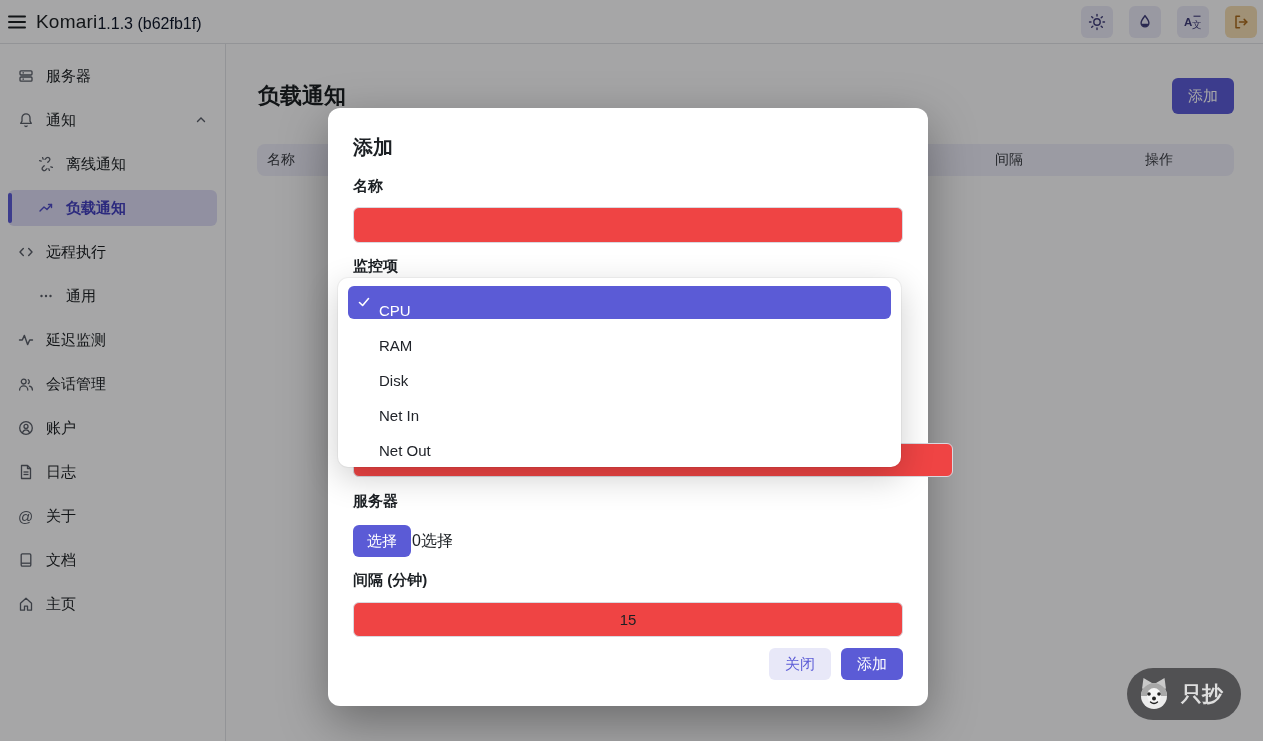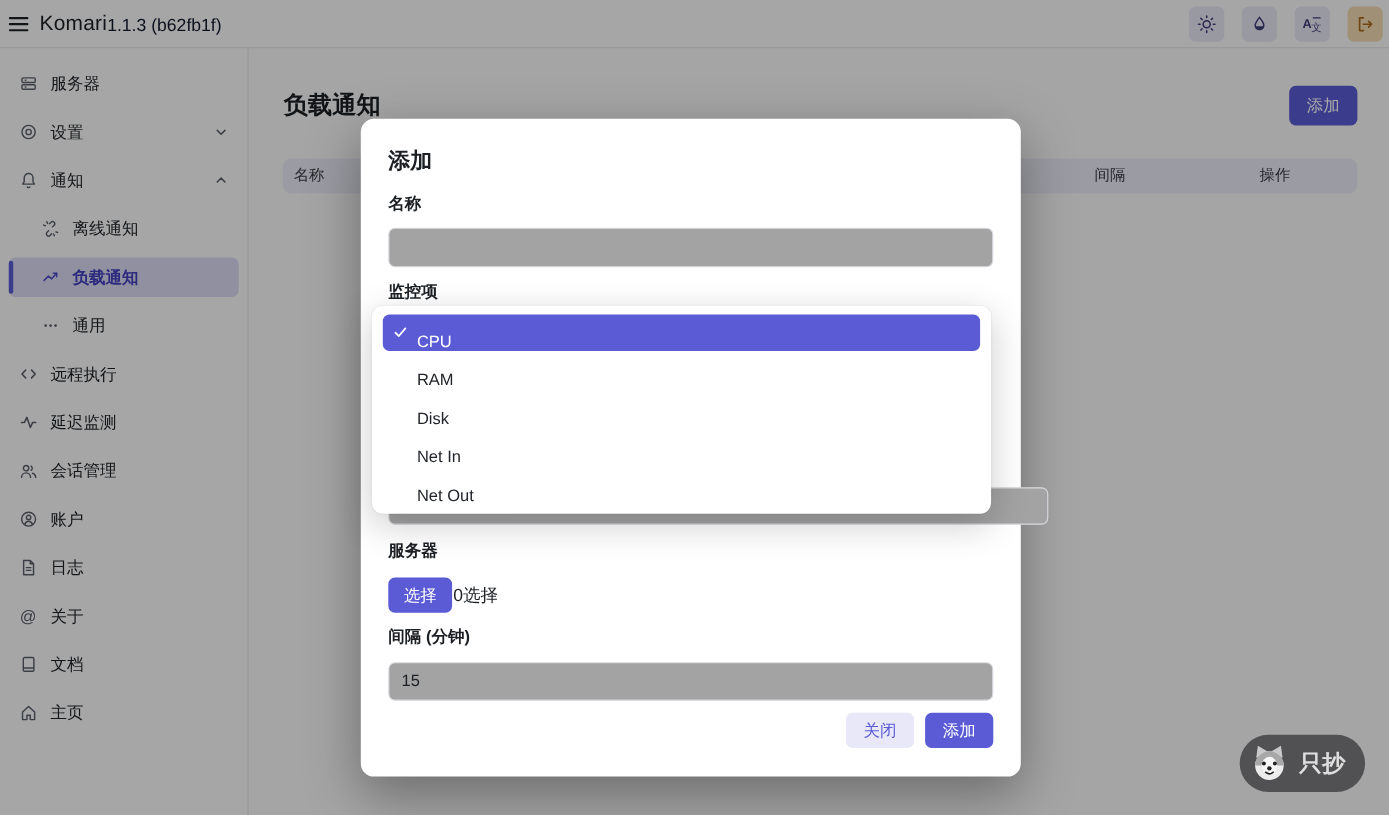--- a/index.html
+++ b/index.html
@@ -66,21 +66,21 @@
   .overlay { position:absolute; inset:0; background:rgba(0,0,0,0.34); z-index:10; }
   .modal {
     position:absolute; left:328px; top:108px; width:600px; height:598px; z-index:20;
     background:#fff; border-radius:12px; padding:25px;
     box-shadow:0 16px 48px rgba(0,0,0,0.35);
   }
   .modal-title { margin:0 0 16px 0; font-size:20px; font-weight:700; line-height:28px; }
   .field-label { display:block; font-size:15px; font-weight:700; line-height:18px; margin-bottom:12px; color:#1c2024; }
   .text-input {
     width:100%; height:36px; border:1px solid #d9d9e0; border-radius:6px;
-    background:#a3a3a3; font-size:15px; font-family:inherit; padding:0 11px; color:#1c2024; outline:none;
+    background:#ef4444; font-size:15px; font-family:inherit; padding:0 11px; color:#1c2024; outline:none;text-align:center;
   }
   .name-input { margin-bottom:14px; }
   .partial-input { position:absolute; left:25px; right:25px; top:335px; height:34px; z-index:1; }
   .label-server { position:absolute; left:25px; top:384px; }
   .server-row { position:absolute; left:25px; top:417px; display:flex; align-items:center; gap:1px; }
   .select-btn { height:32px; padding:0 14px; }
   .selected-count { font-size:16px; color:#1c2024; }
   .label-interval { position:absolute; left:25px; top:463px; }
   .interval-input { position:absolute; left:25px; right:25px; top:494px; height:35px; width:550px; }
   .modal-footer { position:absolute; right:25px; bottom:26px; display:flex; gap:10px; }
@@ -173,34 +173,20 @@
           <rect x="2" y="2.8" width="12" height="4.2" rx="1"></rect>
           <rect x="2" y="9" width="12" height="4.2" rx="1"></rect>
           <line x1="4.5" y1="4.9" x2="6" y2="4.9"></line>
           <line x1="4.5" y1="11.1" x2="6" y2="11.1"></line>
         </svg>
     </span>
     <span>服务器</span>
   </div>
   <div class="side-item">
     <span class="s-icon">
-      <svg width="16" height="16" viewBox="0 0 16 16" fill="none" stroke="currentColor" stroke-width="1.3">
-          <circle cx="8" cy="8" r="6"></circle>
-          <circle cx="8" cy="8" r="2.4"></circle>
-        </svg>
-    </span>
-    <span>设置</span>
-    <span class="chev">
-      <svg width="12" height="12" viewBox="0 0 12 12" fill="none" stroke="currentColor" stroke-width="1.4" stroke-linecap="round">
-          <polyline points="2.5,4.5 6,8 9.5,4.5"></polyline>
-        </svg>
-    </span>
-  </div>
-  <div class="side-item">
-    <span class="s-icon">
       <svg width="16" height="16" viewBox="0 0 16 16" fill="none" stroke="currentColor" stroke-width="1.3" stroke-linejoin="round">
           <path d="M8 1.8a4 4 0 0 1 4 4v3.4l1.3 2.2H2.7L4 9.2V5.8a4 4 0 0 1 4-4z"></path>
           <path d="M6.6 13.6a1.5 1.5 0 0 0 2.8 0"></path>
         </svg>
     </span>
     <span>通知</span>
     <span class="chev">
       <svg width="12" height="12" viewBox="0 0 12 12" fill="none" stroke="currentColor" stroke-width="1.4" stroke-linecap="round">
           <polyline points="2.5,7.5 6,4 9.5,7.5"></polyline>
         </svg>
@@ -221,38 +207,38 @@
   </div>
   <div class="side-item sub active">
     <span class="s-icon">
       <svg width="16" height="16" viewBox="0 0 16 16" fill="none" stroke="currentColor" stroke-width="1.4" stroke-linecap="round" stroke-linejoin="round">
           <polyline points="2,11 6,7 9,9.5 13.5,4.5"></polyline>
           <polyline points="10.5,4.5 13.5,4.5 13.5,7.5"></polyline>
         </svg>
     </span>
     <span>负载通知</span>
   </div>
+  <div class="side-item">
+    <span class="s-icon">
+      <svg width="16" height="16" viewBox="0 0 16 16" fill="none" stroke="currentColor" stroke-width="1.4" stroke-linecap="round" stroke-linejoin="round">
+          <polyline points="5.3,4.5 2,8 5.3,11.5"></polyline>
+          <polyline points="10.7,4.5 14,8 10.7,11.5"></polyline>
+        </svg>
+    </span>
+    <span>远程执行</span>
+  </div>
   <div class="side-item sub">
     <span class="s-icon">
       <svg width="16" height="16" viewBox="0 0 16 16" fill="currentColor">
           <circle cx="3.5" cy="8" r="1.2"></circle>
           <circle cx="8" cy="8" r="1.2"></circle>
           <circle cx="12.5" cy="8" r="1.2"></circle>
         </svg>
     </span>
     <span>通用</span>
-  </div>
-  <div class="side-item">
-    <span class="s-icon">
-      <svg width="16" height="16" viewBox="0 0 16 16" fill="none" stroke="currentColor" stroke-width="1.4" stroke-linecap="round" stroke-linejoin="round">
-          <polyline points="5.3,4.5 2,8 5.3,11.5"></polyline>
-          <polyline points="10.7,4.5 14,8 10.7,11.5"></polyline>
-        </svg>
-    </span>
-    <span>远程执行</span>
   </div>
   <div class="side-item">
     <span class="s-icon">
       <svg width="16" height="16" viewBox="0 0 16 16" fill="none" stroke="currentColor" stroke-width="1.4" stroke-linecap="round" stroke-linejoin="round">
           <polyline points="1.5,8 4.3,8 6.4,3.4 9.6,12.6 11.7,8 14.5,8"></polyline>
         </svg>
     </span>
     <span>延迟监测</span>
   </div>
   <div class="side-item">

